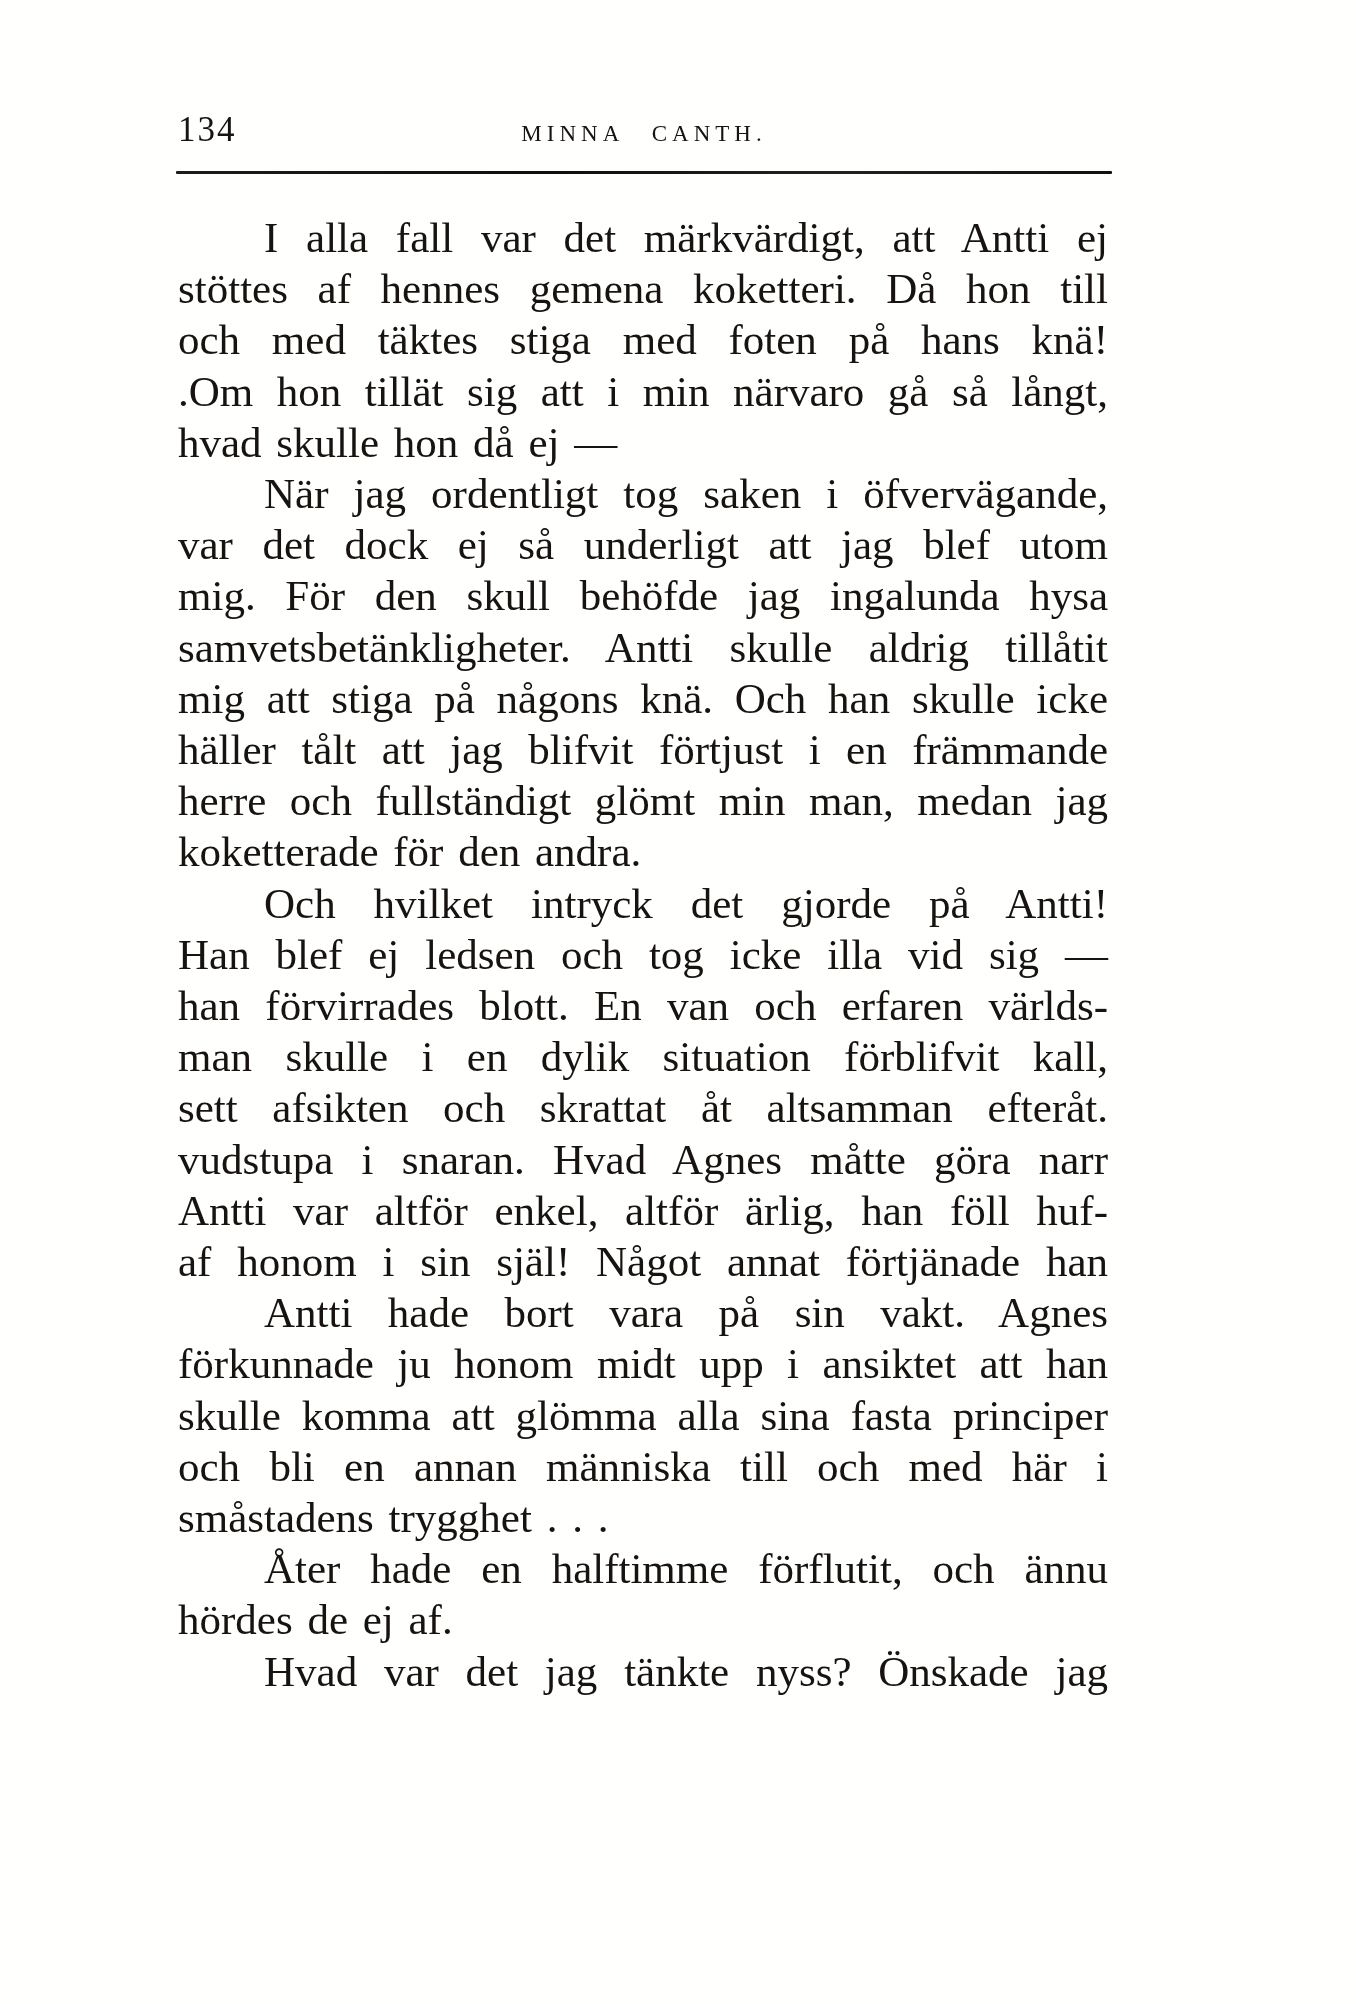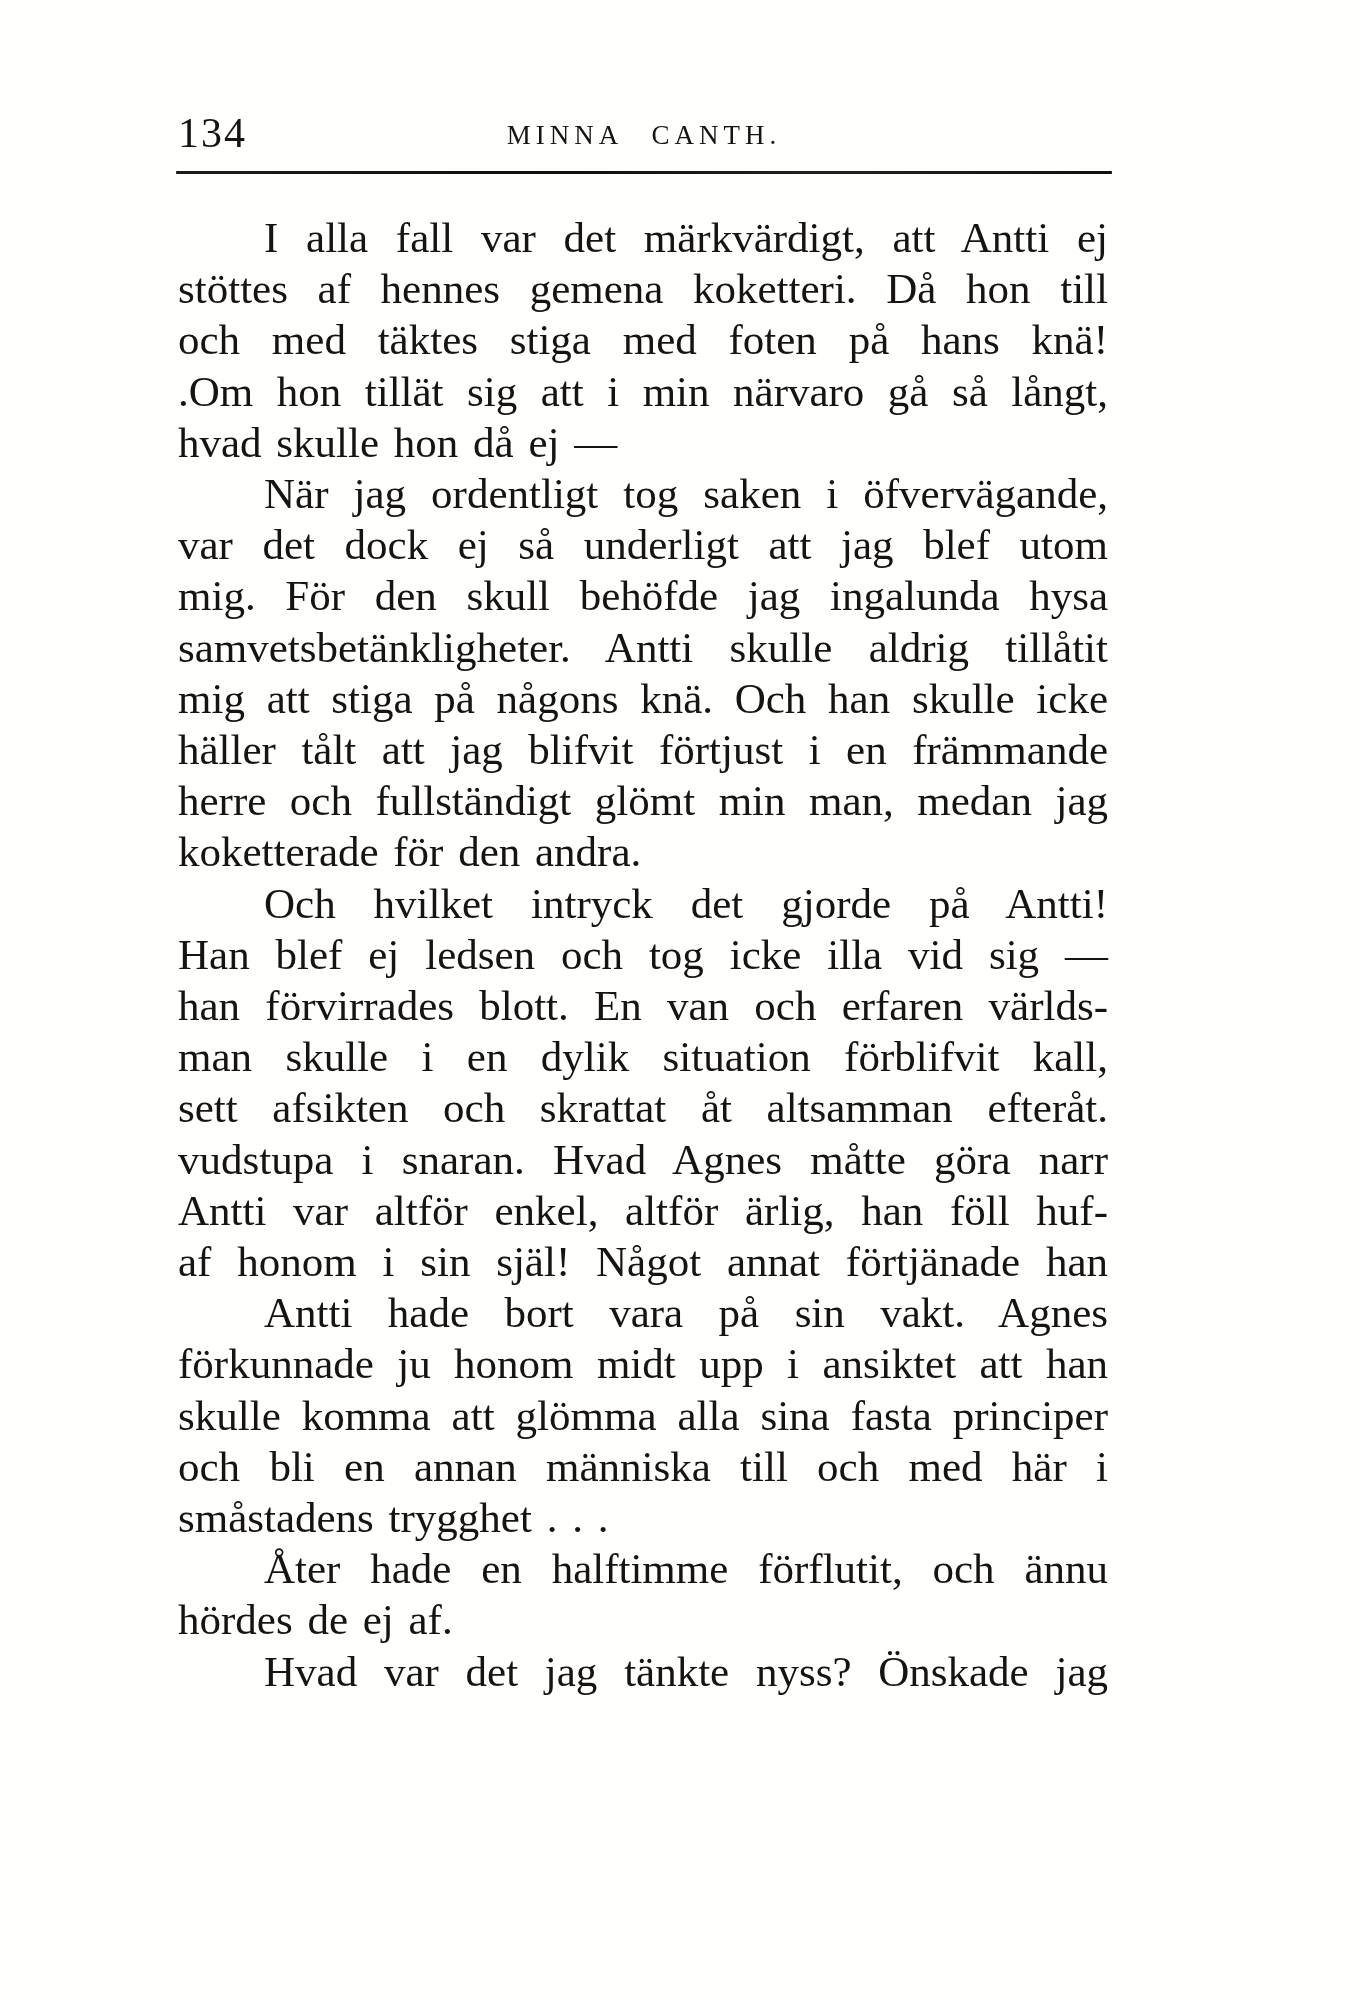--- a/index.html
+++ b/index.html
@@ -14,31 +14,31 @@
     margin: 0 auto;
     background: #fffffe;
     color: #171310;
     font-family: "Liberation Serif", "DejaVu Serif", serif;
     overflow: hidden;
   }
   .page-number {
     position: absolute;
     left: 178px;
     top: 112px;
-    font-size: 42px;
+    font-size: 35px;
     letter-spacing: 2px;
     line-height: 1;
   }
   .running-title {
     position: absolute;
     left: 178px;
     top: 122px;
     width: 932px;
     text-align: center;
-    font-size: 27px;
+    font-size: 23px;
     letter-spacing: 5px;
     word-spacing: 18px;
     line-height: 1;
   }
   .header-rule {
     position: absolute;
     left: 176px;
     top: 171px;
     width: 936px;
     height: 3px;

